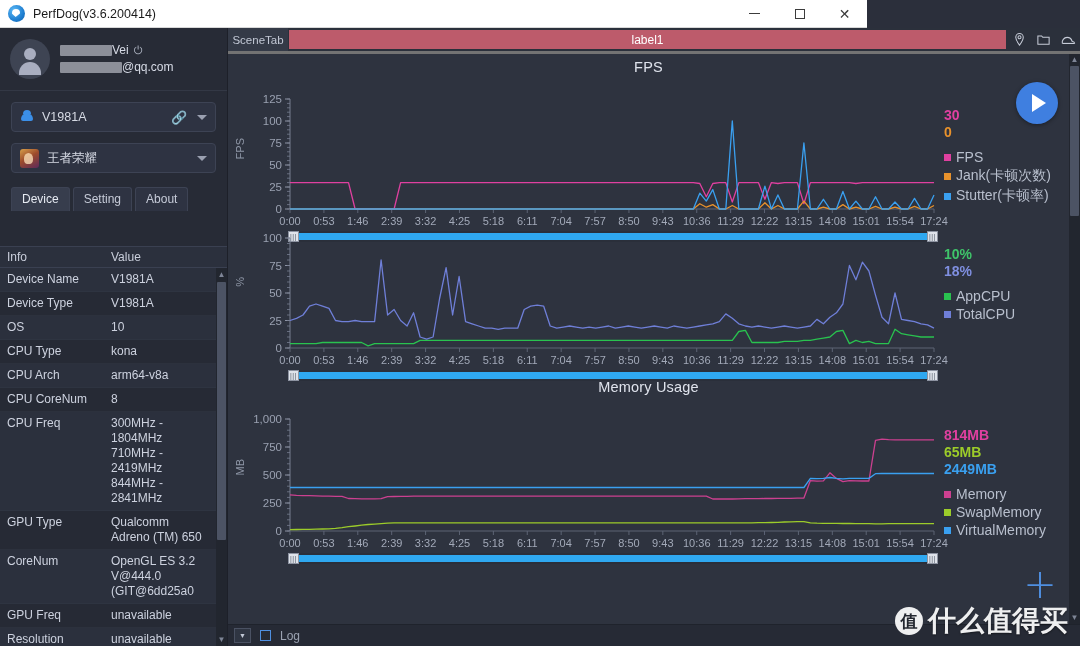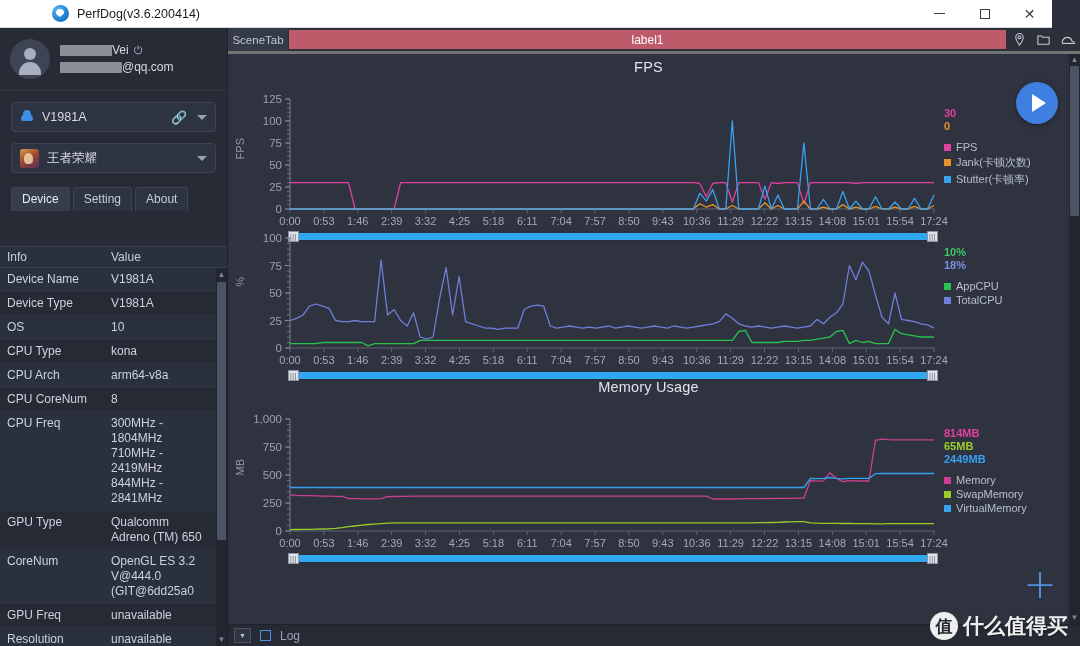--- a/index.html
+++ b/index.html
@@ -7,23 +7,23 @@
   body {
     font-family: "Liberation Sans", sans-serif;
     background: #2b2f3b;
     font-size: 12px;
     -webkit-font-smoothing: antialiased;
   }
   .app { position: relative; width: 1080px; height: 646px; overflow: hidden; }
 
   
   .titlebar {
-    position: absolute; left: 0; top: 0; width: 1052px; height: 28px;
+    position: absolute; left: 0; top: 0; width: 867px; height: 28px;
     background: #ffffff; border-bottom: 1px solid #d8d8d8;
-    display: flex; align-items: center; padding-left: 44px;
+    display: flex; align-items: center;
   }
   .tb-logo { width: 17px; height: 17px; margin-left: 8px; border-radius: 50%;
     background: radial-gradient(circle at 35% 32%, #5bb8f5 0%, #1f7fd1 60%, #0f5ea8 100%);
     position: relative; flex: none; }
   .tb-logo::after { content:""; position:absolute; left:4px; top:4px; width:8px; height:8px;
     border-radius:50%; background:#fff; clip-path: polygon(0 0, 100% 0, 100% 55%, 45% 100%, 0 60%); }
   .tb-title { margin-left: 8px; font-size: 12.5px; color: #1b1b1b; }
   .tb-btns { margin-left: auto; display: flex; height: 28px; }
   .tb-btn { width: 45px; height: 28px; display: flex; align-items: center; justify-content: center;
     color: #3c3c3c; font-size: 13px; }
@@ -108,21 +108,21 @@
   .sb-icons { width: 72px; display:flex; align-items:center; justify-content:center; gap:9px;
     color:#c7ccd8; }
 
   .charts { position:absolute; left:0; top:26px; right:11px; bottom:22px; overflow:hidden; }
   .chart { position: relative; }
   .chart-title { text-align:center; color:#dfe3ec; font-size: 14.5px; padding-top: 5px; letter-spacing:.2px; }
   .plotwrap { position: relative; }
   .ylab { position:absolute; left:6px; color:#9098a8; font-size:11px;
     transform-origin: center; writing-mode: vertical-rl; transform: rotate(180deg); }
   .svgplot { display:block; }
-  .legend { position:absolute; font-size: 11px; }
+  .legend { position:absolute; font-size: 14px; }
   .lg-val { font-weight: 600; margin-bottom: 1px; }
   .lg-item { display:flex; align-items:center; gap:5px; color:#b8bfcd; margin-top:2px; }
   .sw { width:7px; height:7px; flex:none; }
   .xaxis { position:absolute; left:0; right:0; display:flex; color:#a2a9b8; font-size: 11px; }
   .xtick { position:absolute; transform: translateX(-50%); white-space:nowrap; }
 
   .hscroll { position:absolute; height: 11px; background:#2a2f3a; display:flex; align-items:center; }
   .hs-track { position:absolute; left:9px; right:9px; height:7px; background:#2fa8f0; }
   .hs-grip { position:absolute; width:11px; height:11px; background:#dfe3ea; border:1px solid #8d93a1;
     display:flex; align-items:center; justify-content:center; font-size:7px; color:#555d6b; letter-spacing:.5px; }
@@ -146,21 +146,21 @@
   .bb-drop { width:17px; height:15px; background:#2f3542; border:1px solid #4a5162; display:flex;
     align-items:center; justify-content:center; color:#c2c8d5; font-size:7px; }
   .bb-chk { width:11px; height:11px; border:1px solid #4f8fe0; background:#262a35; }
   .bb-lbl { color:#9aa1b0; font-size:12px; }
 
   .watermark { position:absolute; right:12px; bottom:6px; display:flex; align-items:center; gap:5px;
     opacity:.92; pointer-events:none; }
   .wm-circle { width:28px;height:28px;border-radius:50%;background:#fff;color:#23272f;
     display:flex;align-items:center;justify-content:center;font-size:17px;font-weight:700;
     font-family:"DejaVu Sans",sans-serif; }
-  .wm-text { color:#fff; font-size:21px; font-weight:700; font-family:"DejaVu Sans",sans-serif;
+  .wm-text { color:#fff; font-size:28px; font-weight:700; font-family:"DejaVu Sans",sans-serif;
     text-shadow:0 1px 2px rgba(0,0,0,.5); }
 </style>
 </head>
 <body>
 
 <div class="app">
 
   <div class="titlebar">
     <div class="tb-logo"></div>
     <div class="tb-title">PerfDog(v3.6.200414)</div>

